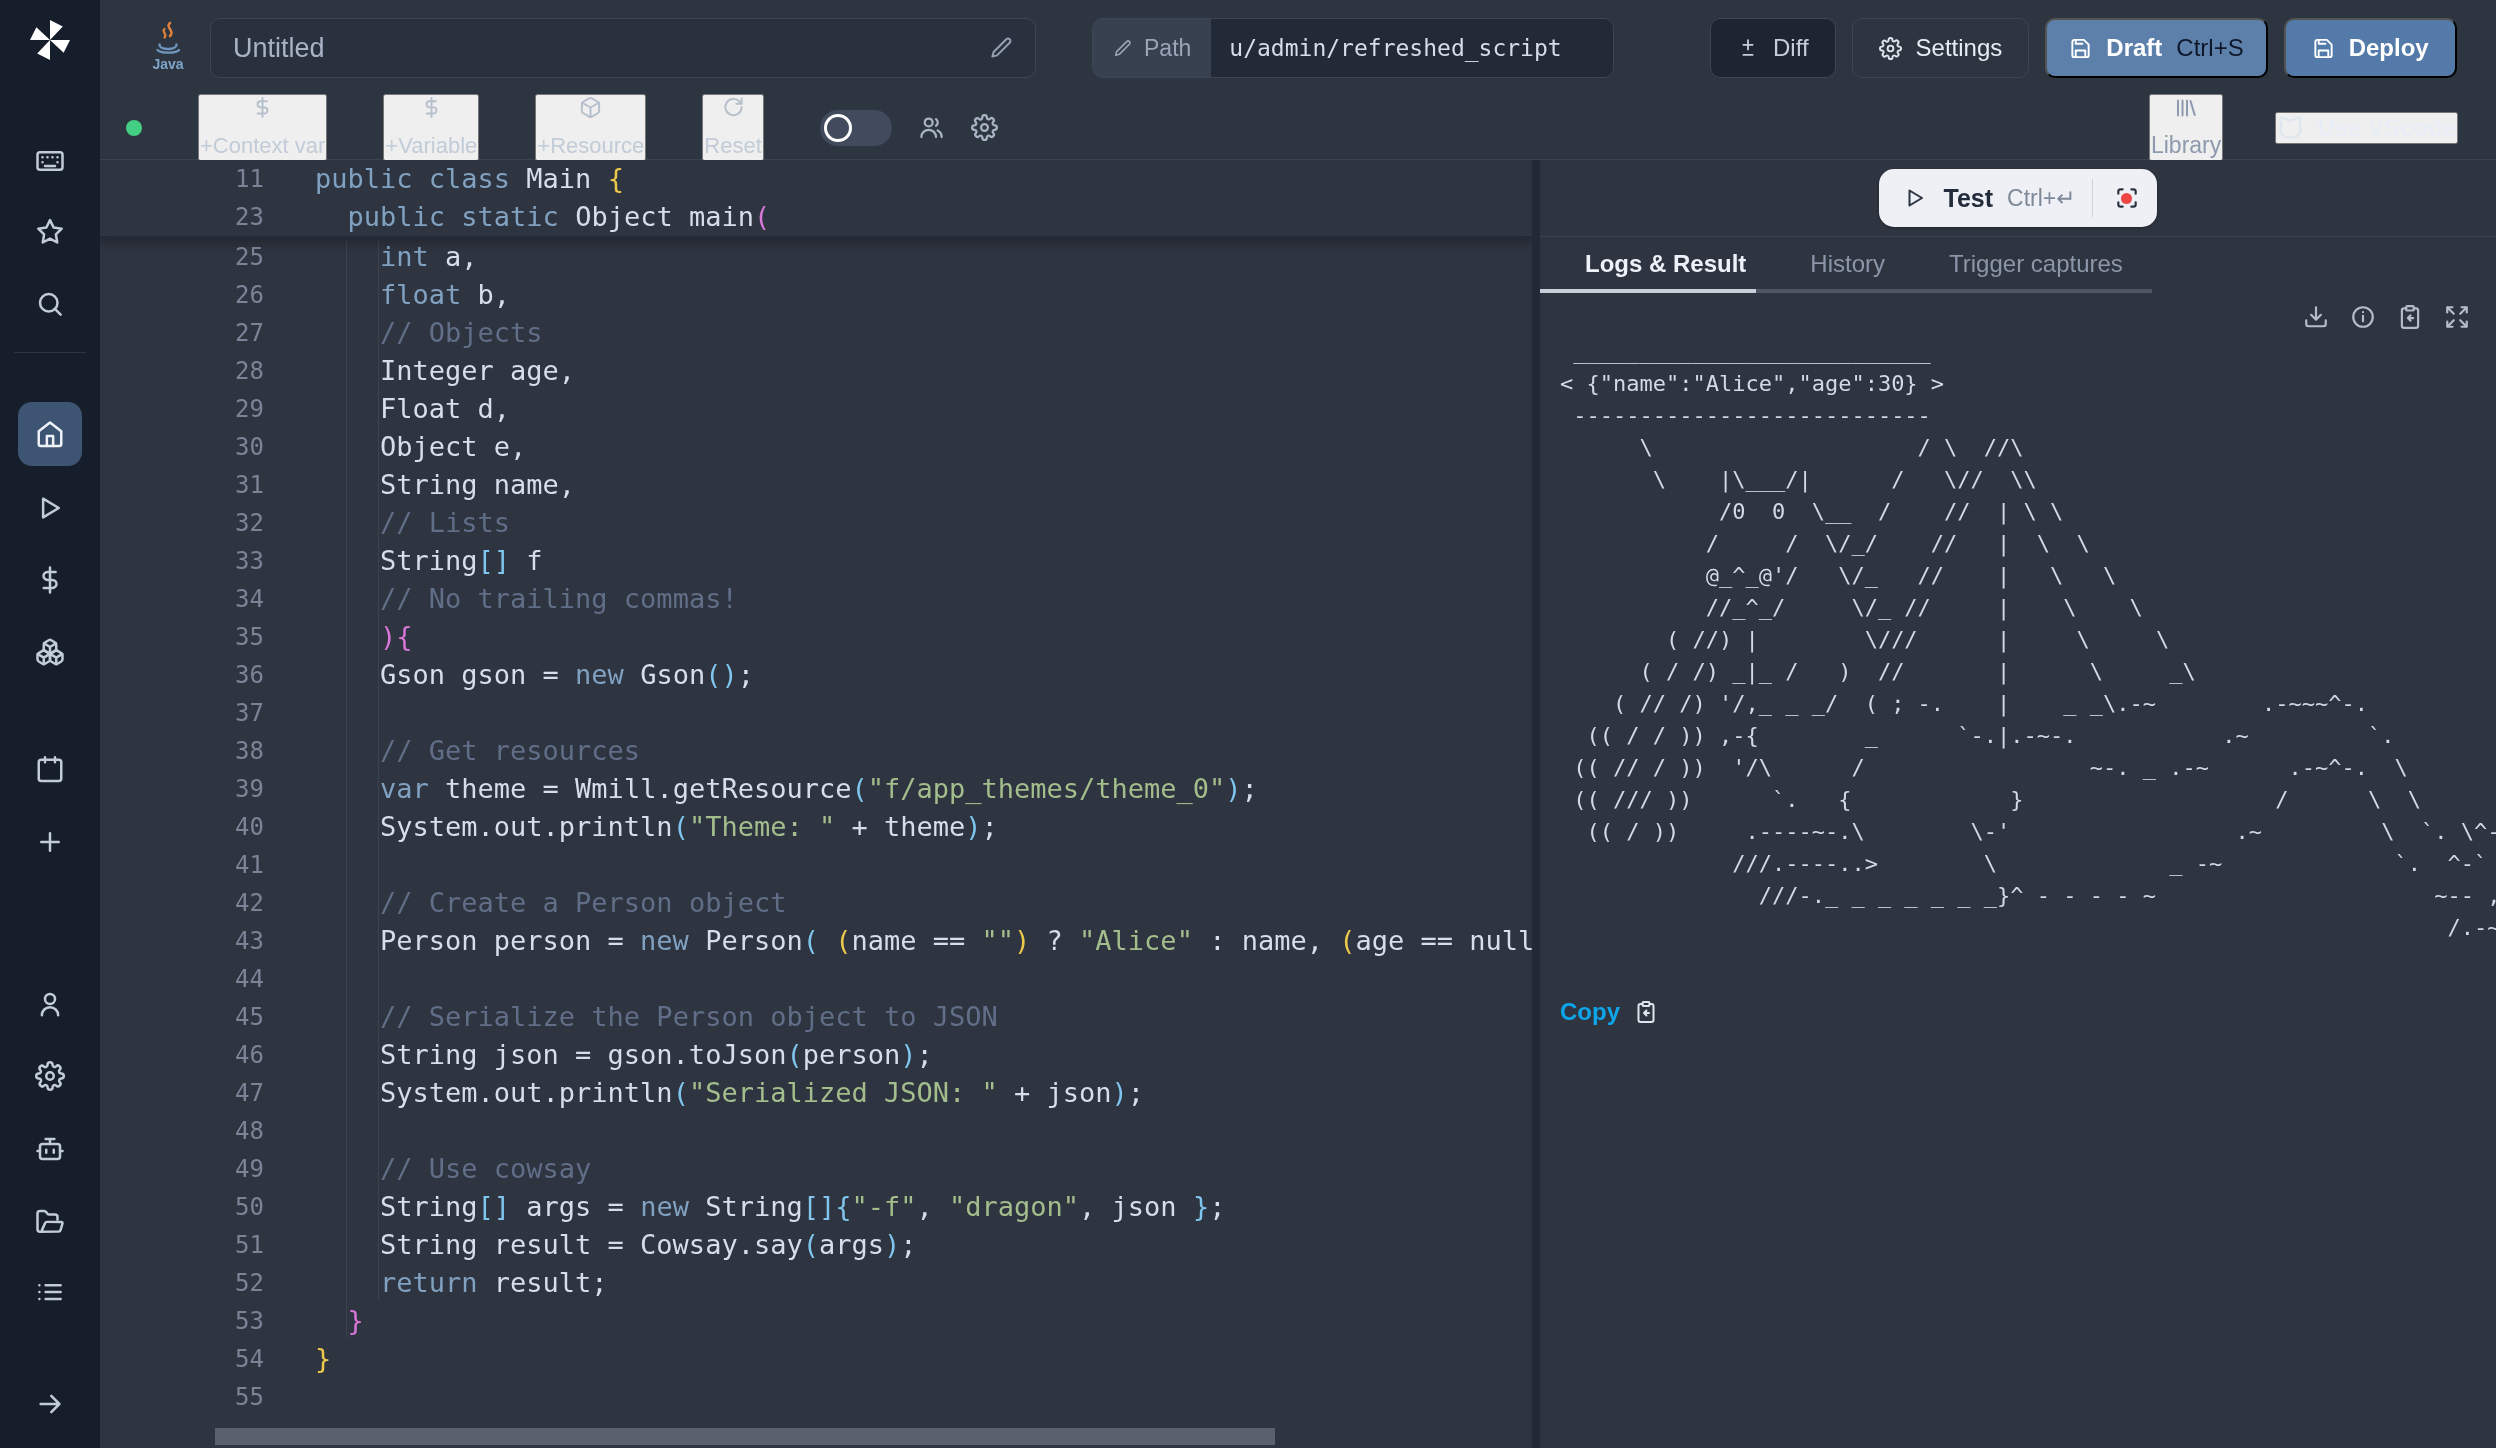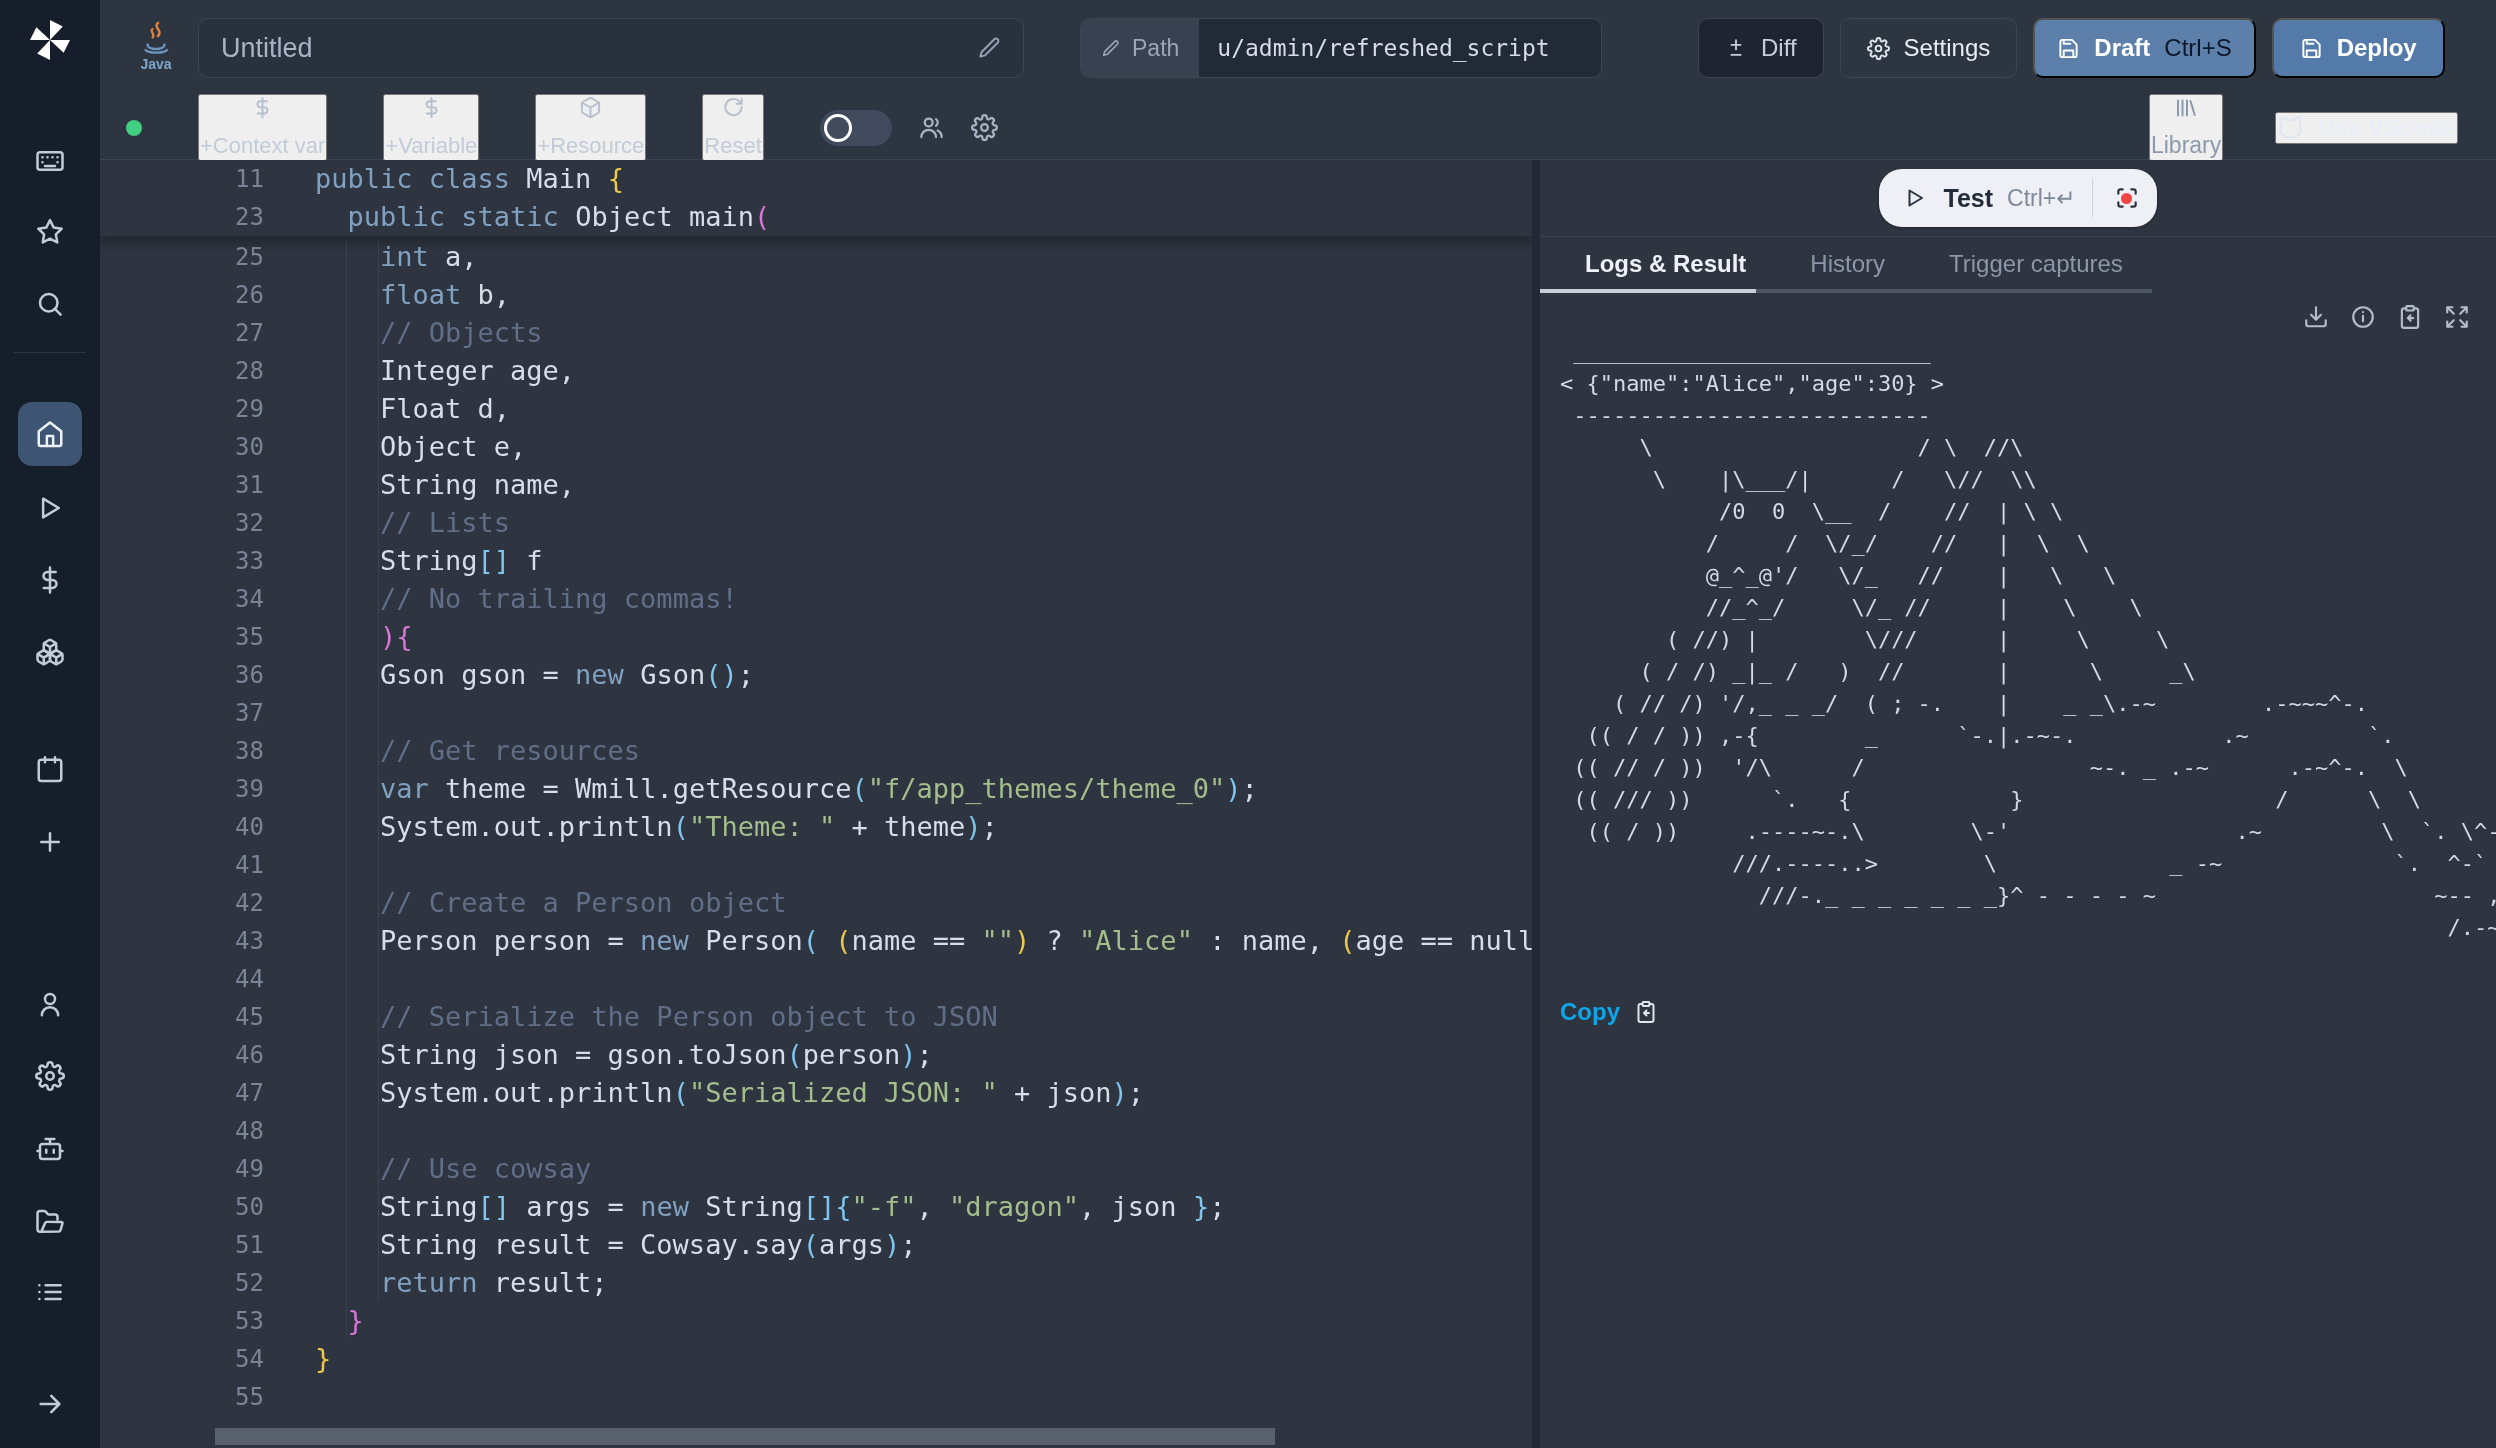--- a/index.html
+++ b/index.html
@@ -16,21 +16,21 @@
   .sidebar { position:absolute; left:0; top:0; width:100px; height:1448px; background:#161d2b; }
   .logo { position:absolute; left:26px; top:16px; width:48px; height:48px; color:#ffffff; cursor:pointer; }
   .side-divider { position:absolute; left:14px; top:352px; width:72px; height:1px; background:#2b3443; }
   .side-item { position:absolute; left:35px; width:30px; height:30px; color:#c2cbd8; cursor:pointer; }
   .side-item.sel { left:18px; width:64px; height:64px; background:#3d5572; border-radius:14px;
                    display:flex; align-items:center; justify-content:center; color:#eef2f8; }
   .side-item.sel .icn { width:30px; height:30px; }
 
   
   .topbar { position:absolute; left:100px; top:0; width:2396px; height:96px;
-            background:#2d3541; display:flex; align-items:center; }
+            background:#2d3541; display:flex; align-items:center;padding-left:12px; }
   .java-badge { margin-left:36px; width:40px; height:58px; }
   .title-box { margin-left:22px; width:826px; height:60px; border:1px solid #3e4656; background:#29313e;
                border-radius:10px; display:flex; align-items:center; padding:0 22px; }
   .title-text { font-size:27px; color:#a9b3c4; }
   .title-pencil { margin-left:auto; width:24px; height:24px; color:#96a0b2; cursor:pointer; }
   .path-box { margin-left:56px; width:522px; height:60px; border:1px solid #3e4656; border-radius:10px;
               overflow:hidden; display:flex; align-items:stretch; }
   .path-l { background:#38414f; display:flex; align-items:center; gap:12px; padding:0 20px; cursor:pointer; }
   .path-l .icn { width:19px; height:19px; color:#9aa5b7; }
   .path-label { font-size:23px; color:#9aa5b7; }
@@ -77,21 +77,21 @@
   .tok-kw { color:#81a1c1; } .tok-pl { color:#d8dee9; } .tok-str { color:#a3be8c; }
   .tok-com { color:#616e88; } .tok-b1 { color:#ecc94b; } .tok-b2 { color:#d877d8; } .tok-b3 { color:#7fc5ee; }
   .guide { position:absolute; width:1px; background:rgba(216,222,233,0.09); z-index:2; }
   .hscroll { position:absolute; left:115px; bottom:3px; width:1060px; height:17px; background:#59616f; cursor:grab; }
 
   
   .vdiv { position:absolute; left:1532px; top:160px; width:8px; height:1288px; background:#222936; }
   .panel { position:absolute; left:1540px; top:160px; width:956px; height:1288px; background:#2e3440; }
   .test-row { position:absolute; left:0; top:0; width:100%; height:77px; border-bottom:1px solid #3a4150;
               display:flex; align-items:center; justify-content:center; }
-  .test-pill { height:58px; background:#eef0f5; border-radius:23px; display:flex; align-items:center;
+  .test-pill { height:58px; background:#eef0f5; border-radius:15px; display:flex; align-items:center;
                padding:0 8px 0 24px; box-shadow:0 1px 3px rgba(0,0,0,0.3); }
   .test-pill .play { width:24px; height:24px; color:#2b3442; cursor:pointer; }
   .test-label { margin-left:16px; font-size:25px; font-weight:700; color:#222c3a; cursor:pointer; }
   .test-kbd { margin-left:14px; font-size:23px; color:#7e8999; }
   .pill-sep { width:1px; height:38px; background:#ccd3dd; margin:0 12px 0 16px; }
   .frame-btn { position:relative; width:44px; height:44px; display:flex; align-items:center; justify-content:center; cursor:pointer; }
   .frame-btn .icn { width:26px; height:26px; color:#2b3442; }
   .red-dot { position:absolute; width:11px; height:11px; border-radius:50%; background:#ee4444; }
   .tabs { position:absolute; left:17px; top:77px; width:100%; height:54px; display:flex; align-items:center;
           padding-left:28px; gap:64px; }

